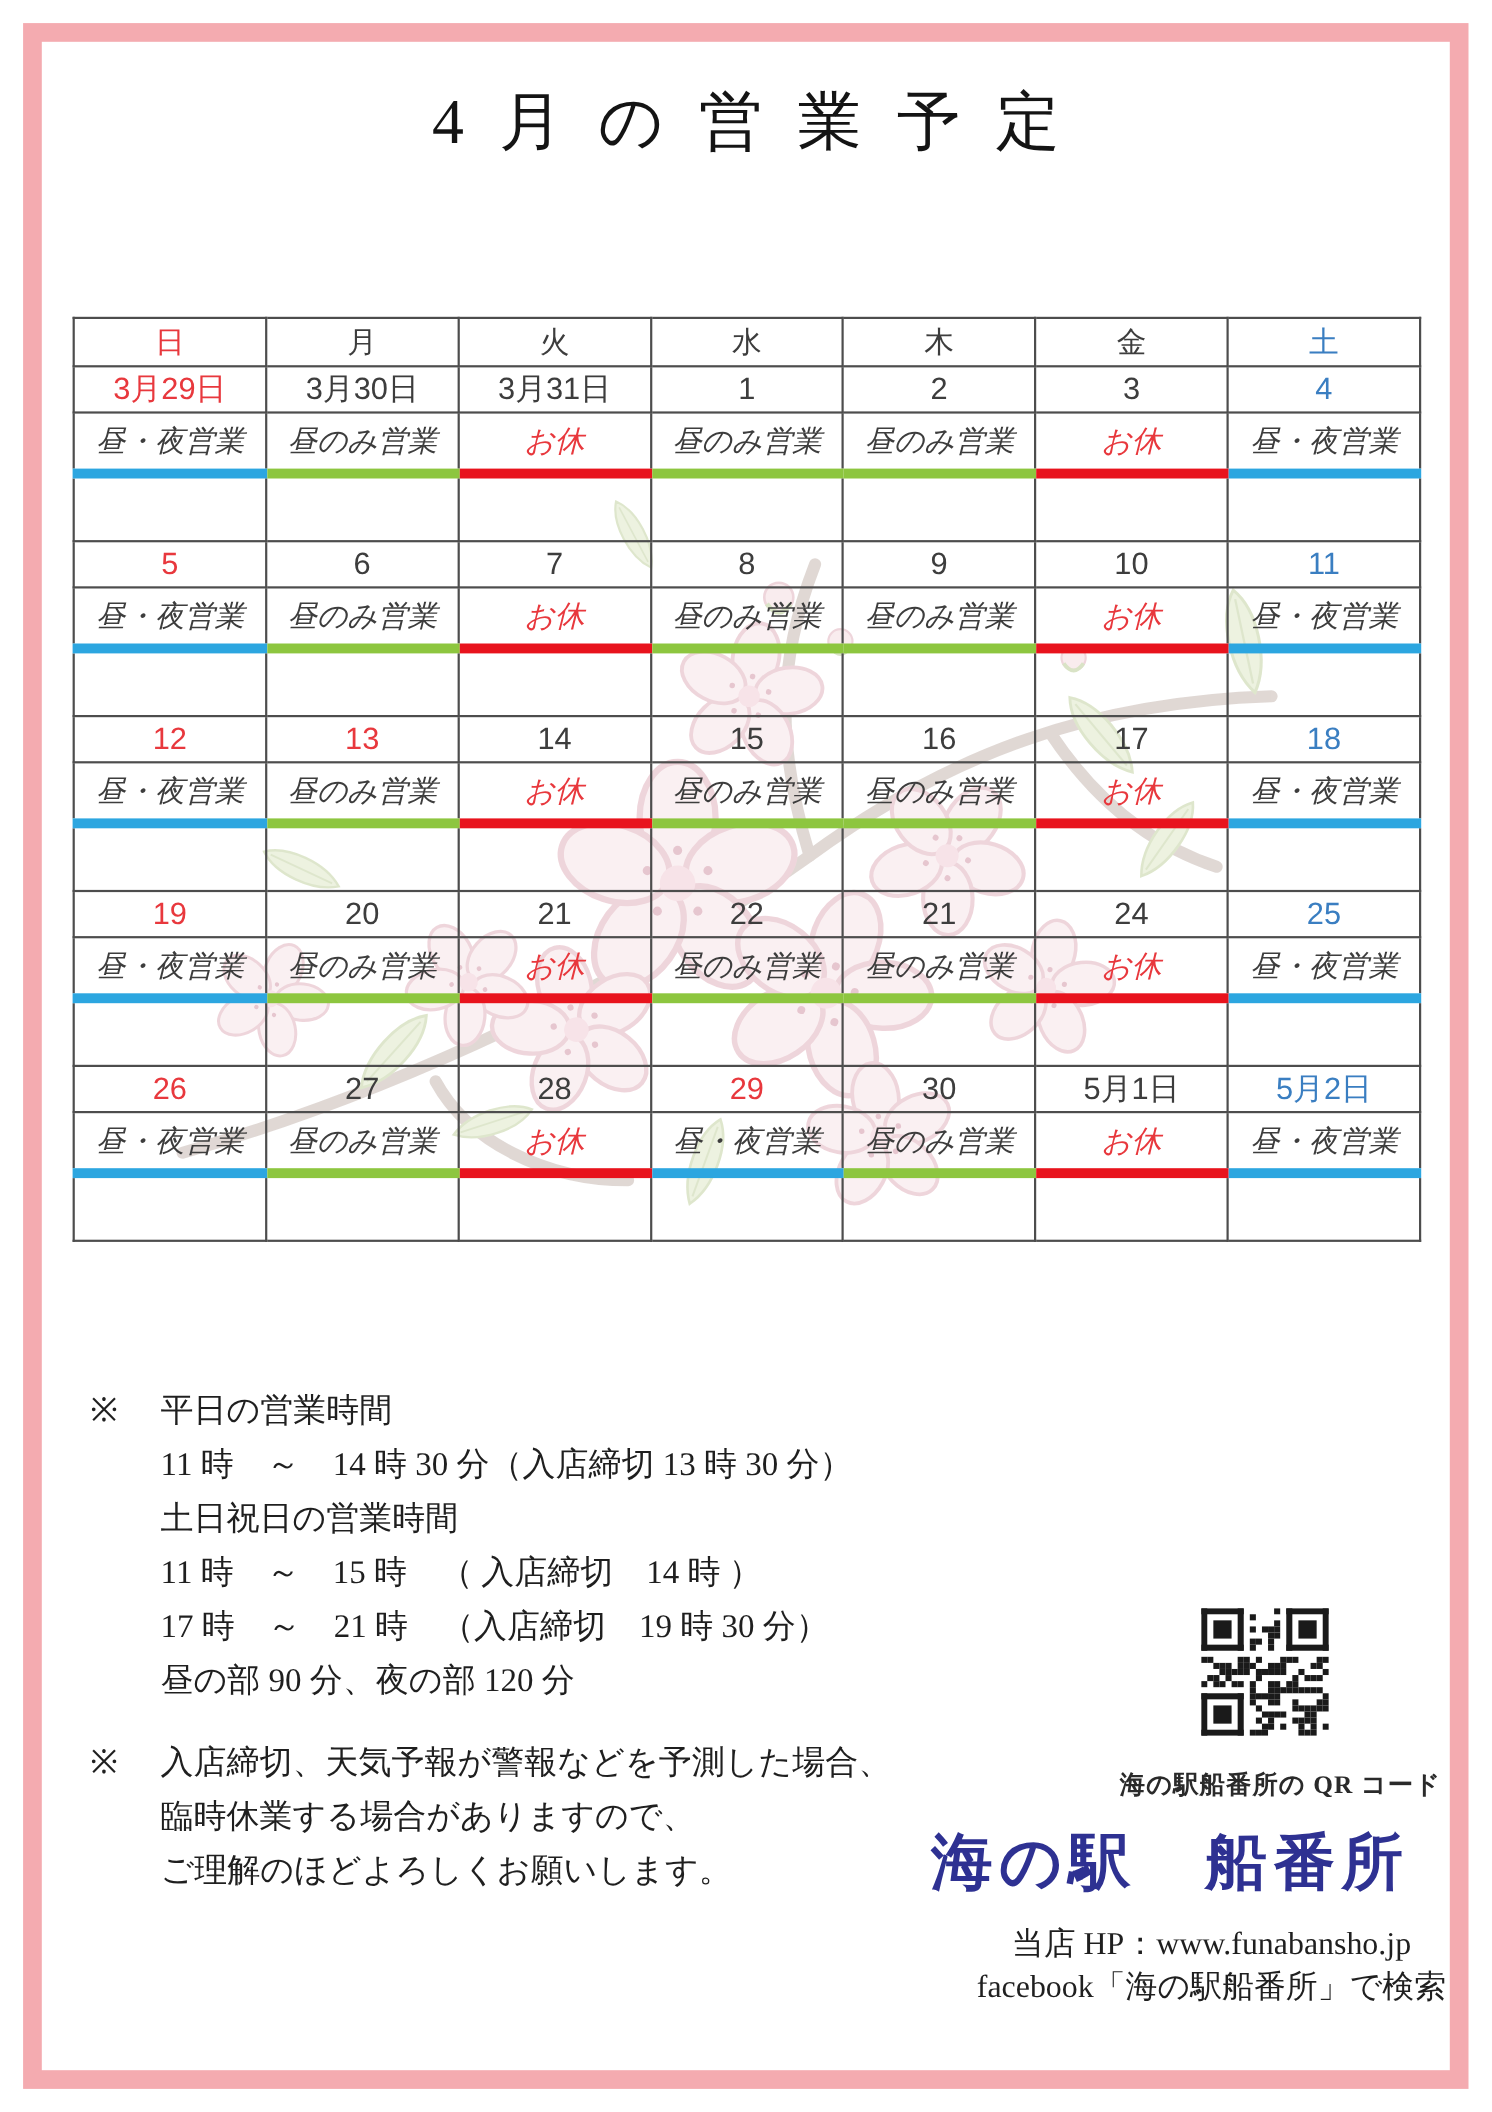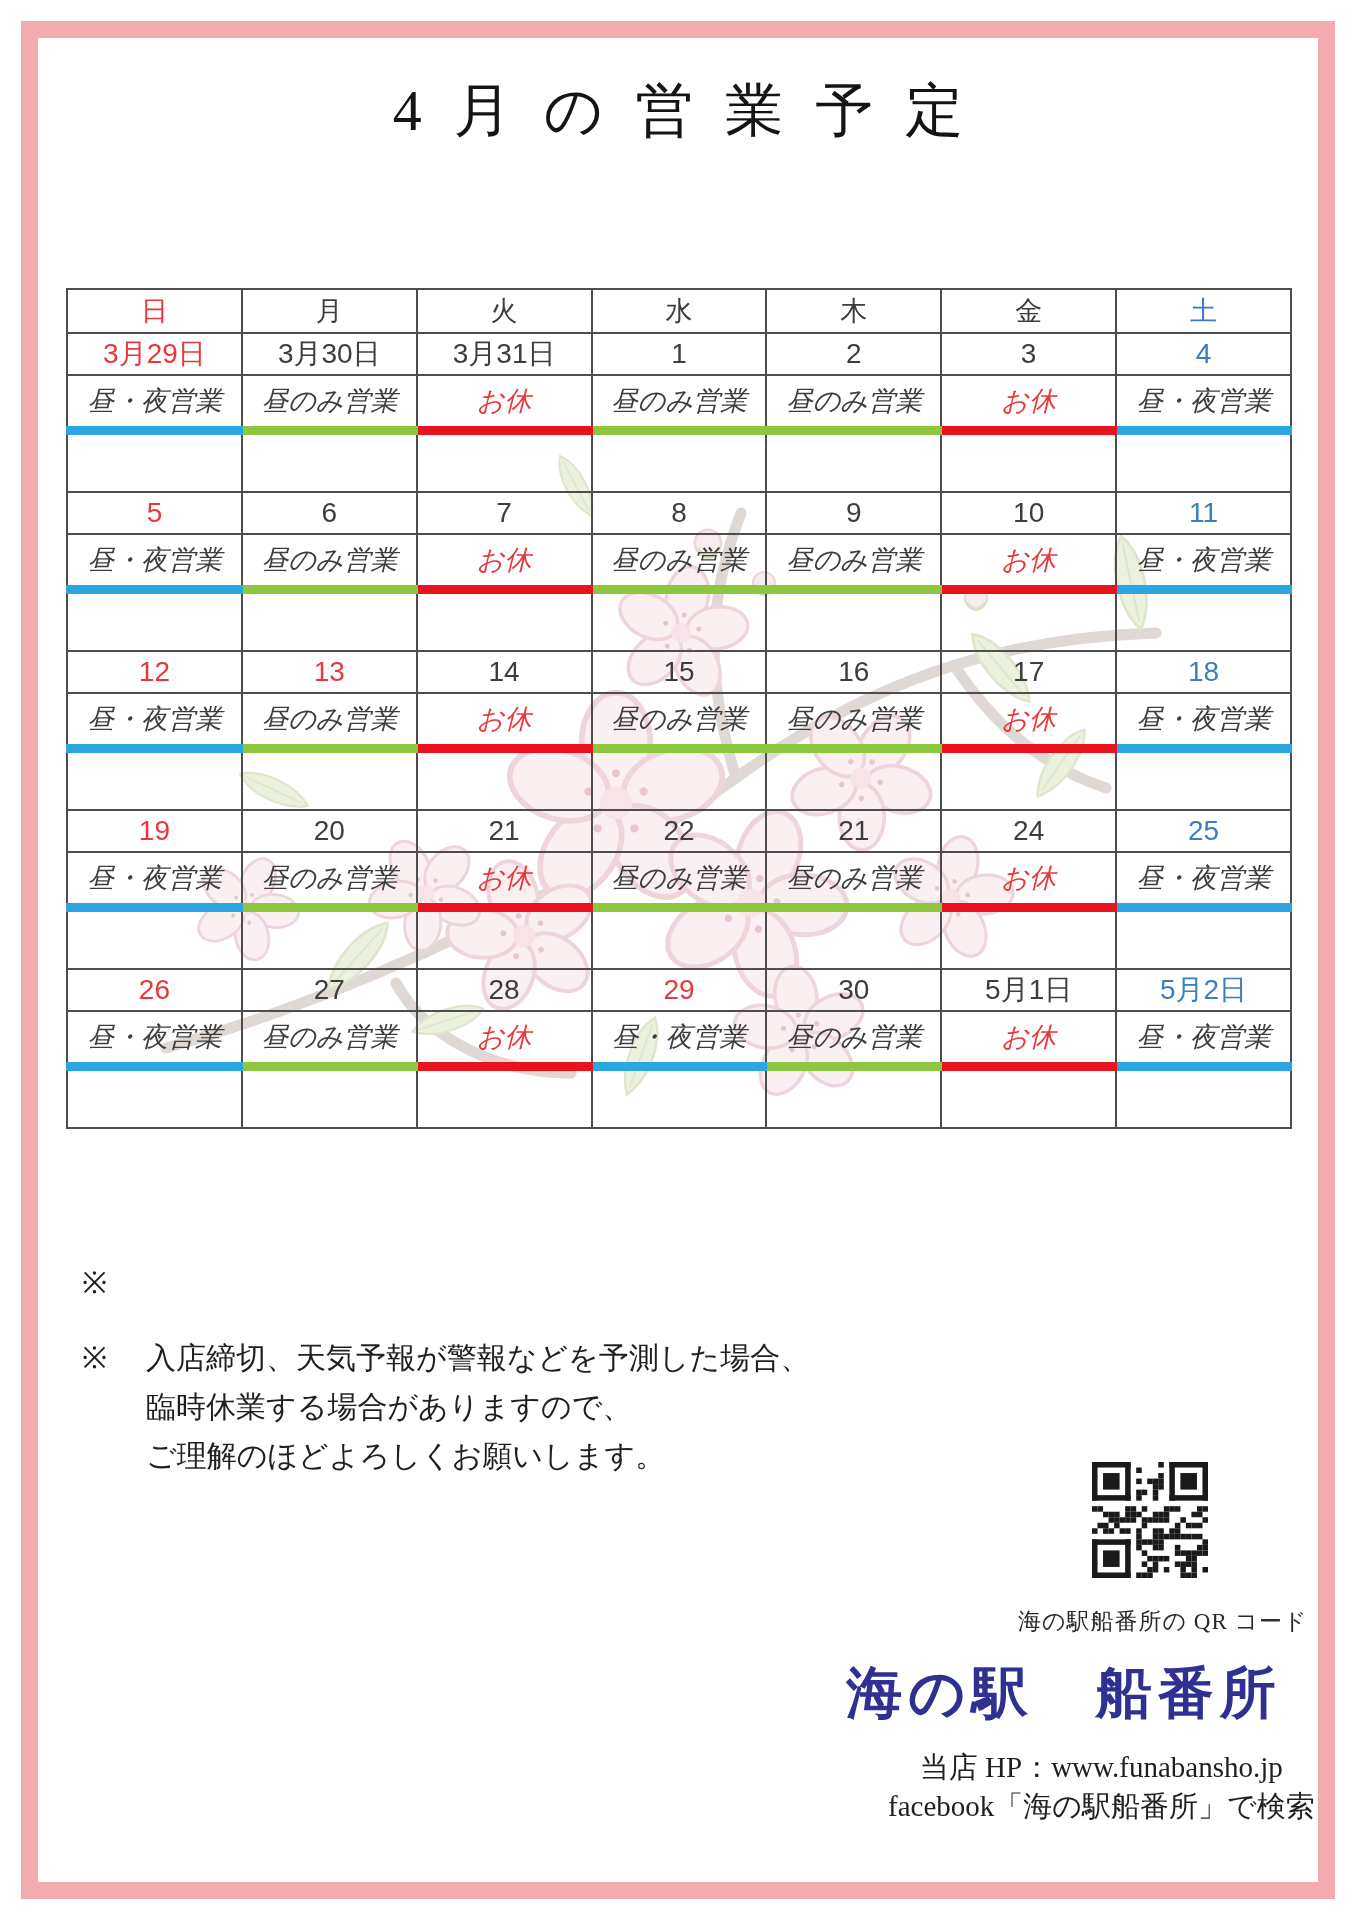--- a/index.html
+++ b/index.html
@@ -58,21 +58,21 @@
   .note-block{display:flex;align-items:flex-start;}
   .note-block + .note-block{margin-top:26px;}
   .note-marker{width:64px;line-height:49px;}
   .note-lines > div{line-height:49px;white-space:nowrap;}
   
   .qr-block{
     position:absolute;left:1018px;top:1462px;width:264px;text-align:center;
   }
   .qr-svg{width:116px;height:116px;display:inline-block;background:#fff;}
   .qr-caption{
-    margin-top:24px;font-size:23px;color:#2a2a2a;letter-spacing:1px;white-space:nowrap;
+    margin-top:24px;font-size:23px;color:#2a2a2a;letter-spacing:1px;white-space:nowrap;font-weight:bold;
   }
   
   .logo{
     position:absolute;left:828px;top:1656px;width:472px;
     text-align:center;font-size:56px;font-weight:700;
     font-family:Liberation Mono, monospace;
     color:var(--logo-navy,#2e3192);letter-spacing:6px;white-space:nowrap;
   }
   .hp-lines{
     position:absolute;left:888px;top:1748px;
@@ -291,20 +291,28 @@
           <td></td>
           <td></td>
         </tr>
       </tbody>
   </table>
 </div>
 
 <div class="notes" id="notes">
     <div class="note-block">
       <div class="note-marker">※</div>
+      <div class="note-lines">
+        <div>平日の営業時間</div>
+        <div>11 時　～　14 時 30 分（入店締切 13 時 30 分）</div>
+        <div>土日祝日の営業時間</div>
+        <div>11 時　～　15 時　（ 入店締切　14 時 ）</div>
+        <div>17 時　～　21 時　（入店締切　19 時 30 分）</div>
+        <div>昼の部 90 分、夜の部 120 分</div>
+      </div>
     </div>
     <div class="note-block">
       <div class="note-marker">※</div>
       <div class="note-lines">
         <div>入店締切、天気予報が警報などを予測した場合、</div>
         <div>臨時休業する場合がありますので、</div>
         <div>ご理解のほどよろしくお願いします。</div>
       </div>
     </div>
   </div>

